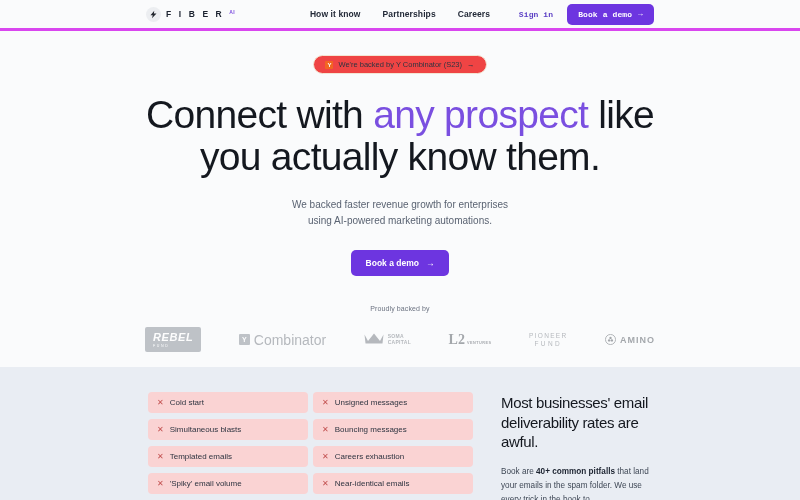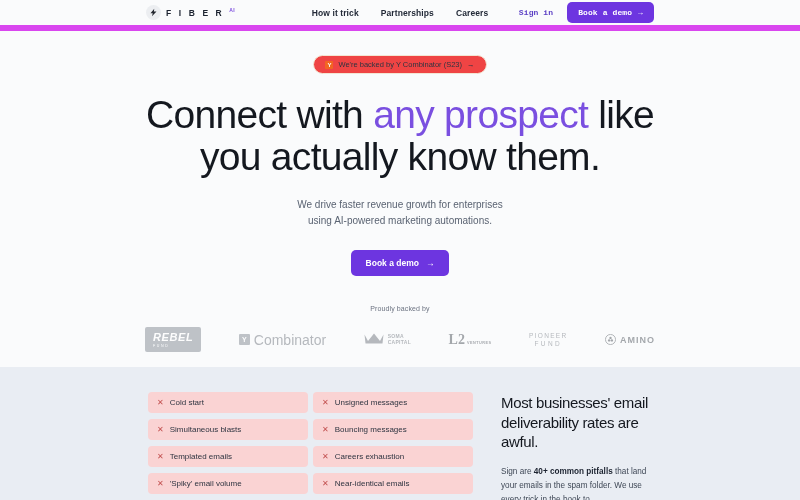--- a/index.html
+++ b/index.html
@@ -11,21 +11,21 @@
     -webkit-font-smoothing: antialiased;
   }
 
   
   .navbar {
     height: 31px;
     background: #fafbfc;
     display: flex;
     align-items: center;
     padding: 0 146px 0 146px;
-    border-bottom: 6px solid #d946ef;
+    border-bottom: 3px solid #d946ef;
     position: relative;
   }
   .brand { display: flex; align-items: center; gap: 5px; }
   .brand-mark {
     width: 15px; height: 15px; border-radius: 50%;
     background: #eceef1;
     display: flex; align-items: center; justify-content: center;
   }
   .brand-mark svg { display: block; }
   .brand-word {
@@ -197,21 +197,21 @@
     <span class="brand-mark">
       <svg width="9" height="9" viewBox="0 0 24 24" aria-hidden="true">
         <path d="M14 2 L4 14 h6 l-2 8 L20 9 h-7 z" fill="#22262e"></path>
       </svg>
     </span>
     <span class="brand-word">F I B E R</span>
     <span class="brand-sup">AI</span>
   </div>
 
   <div class="nav-links">
-    <span class="nav-link">How it trick</span>
+    <span class="nav-link">How it know</span>
     <span class="nav-link">Partnerships</span>
     <span class="nav-link">Careers</span>
   </div>
 
   <div class="nav-right">
     <span class="signin">Sign in</span>
     <button class="btn-primary">
       <span>Book a demo</span>
       <span class="arr">→</span>
     </button>
@@ -223,21 +223,21 @@
 
   <div class="yc-badge">
     <span class="yc-sq">Y</span>
     <span>We're backed by Y Combinator (S23)</span>
     <span class="yc-arr">→</span>
   </div>
 
   <h1 class="headline"><span>Connect with </span><span class="hl-accent">any prospect</span><span> like you actually know them.</span></h1>
 
   <div class="subhead">
-    <div>We drive faster revenue growth for enterprises</div>
+    <div>We backed faster revenue growth for enterprises</div>
     <div>using AI-powered marketing automations.</div>
   </div>
 
   <div class="hero-cta">
     <button class="btn-hero">
       <span>Book a demo</span>
       <span class="arr">→</span>
     </button>
   </div>
 
@@ -338,16 +338,16 @@
     </div>
     <div class="chip">
       <span class="x">✕</span>
       <span>Near-identical emails</span>
     </div>
 
   </div>
 
   <div class="pitfall-copy">
     <div class="pitfall-title">Most businesses' email deliverability rates are awful.</div>
-    <div class="pitfall-body"><span>Sign are </span><b>40+ common pitfalls</b><span> that land your emails in the spam folder. We use every trick in the book to</span></div>
+    <div class="pitfall-body"><span>Book are </span><b>40+ common pitfalls</b><span> that land your emails in the spam folder. We use every trick in the book to</span></div>
   </div>
 
 </div>
 
 </body></html>

